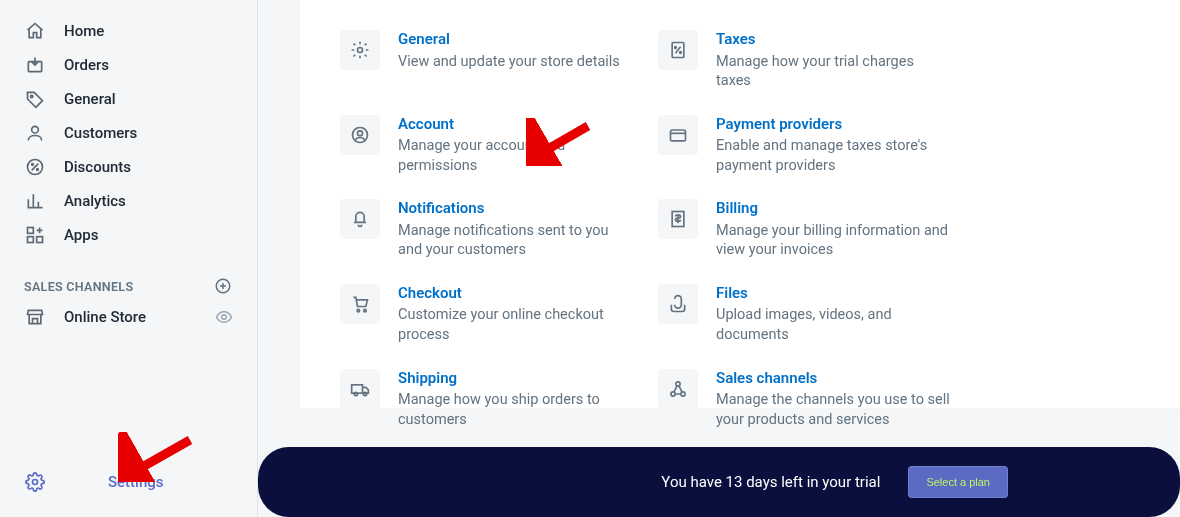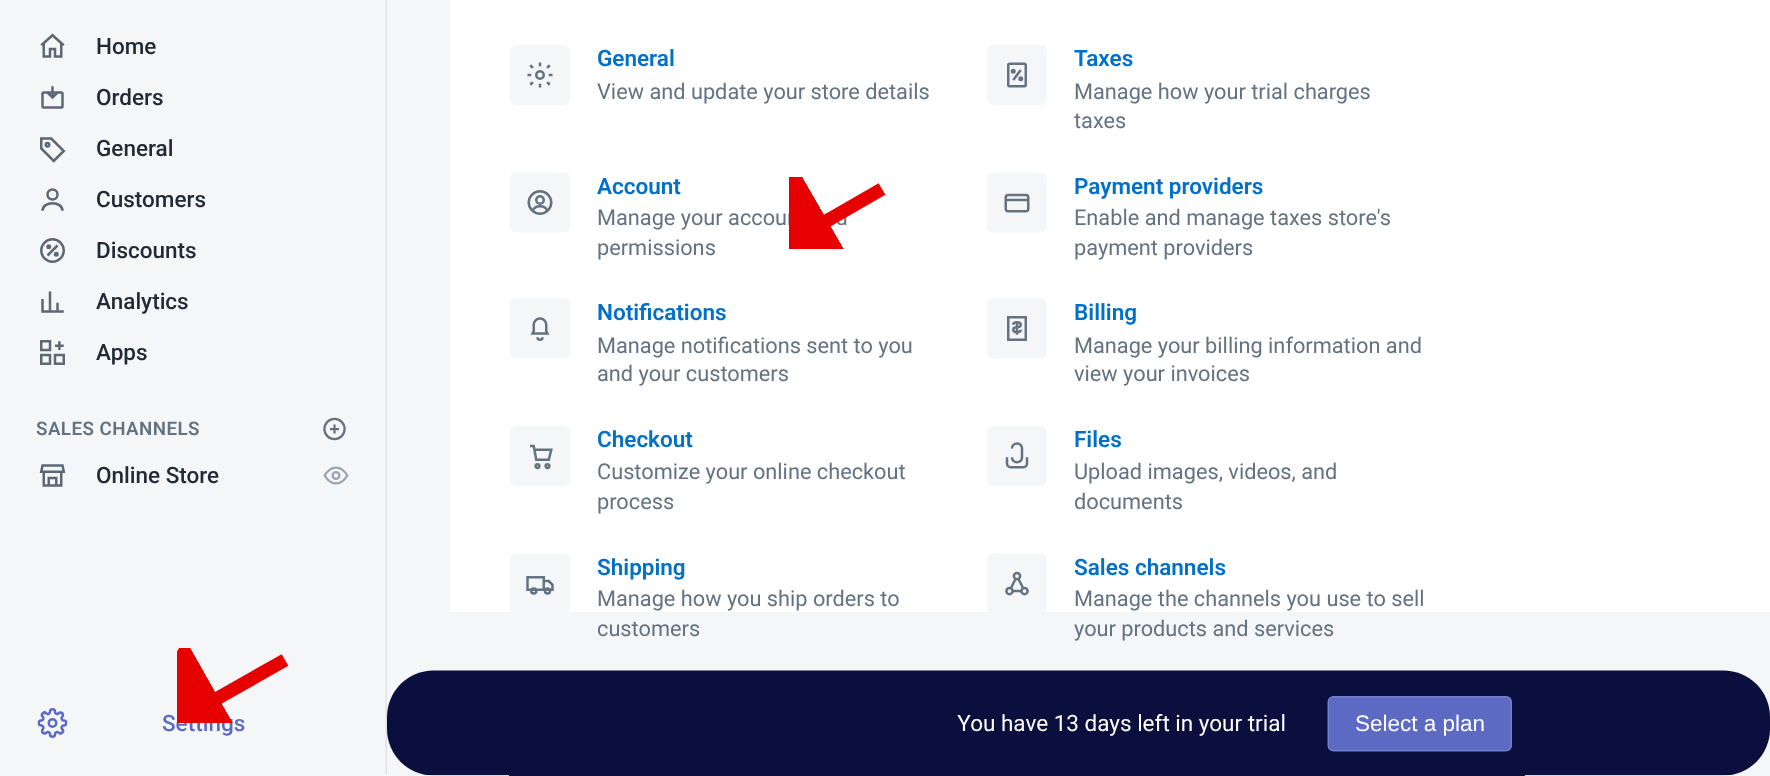--- a/index.html
+++ b/index.html
@@ -29,21 +29,21 @@
   .card { position:absolute; left:42px; right:0; top:0; bottom:108px; background:#fff; box-shadow: inset 0 -1px 0 rgba(0,0,0,.04); }
   .tiles { display:flex; flex-wrap:wrap; padding:30px 20px 10px 40px; }
   .tile { width:318px; display:flex; align-items:flex-start; margin-bottom:24px; padding-right:24px; cursor:pointer;}
   .tile .ticon { width:40px; height:40px; flex:0 0 40px; margin-right:18px; background:#f4f6f8; border-radius:4px; display:flex; align-items:center; justify-content:center; color:#637381;}
   .tile .tlink { font-size:15px; font-weight:600; color:#0070c9; line-height:1.3; }
   .tile .tdesc { font-size:14.5px; color:#637381; margin-top:2px; line-height:1.35;}
 
   
   .trialbar { position:absolute; left:0; right:0; bottom:0; height:70px; background:#0a0f3d; display:flex; align-items:center; justify-content:flex-end; padding-right:172px;border-radius:31px;}
   .trial-text { color:#fff; font-size:15px; margin-right:28px; }
-  .plan-btn { background:#5c6ac4; color:#ffffff; border:none; border-radius:4px; font-size:15px; padding:10px 18px; cursor:pointer; box-shadow:0 0 0 1px rgba(255,255,255,.15) inset;}
+  .plan-btn { background:#5c6ac4; color:#bef264; border:none; border-radius:4px; font-size:11px; padding:10px 18px; cursor:pointer; box-shadow:0 0 0 1px rgba(255,255,255,.15) inset;}
 
   
   .arrow { position:absolute; pointer-events:none; }
 
   svg { display:block; }
 </style>
 </head>
 <body>
 
 <div id="app">

